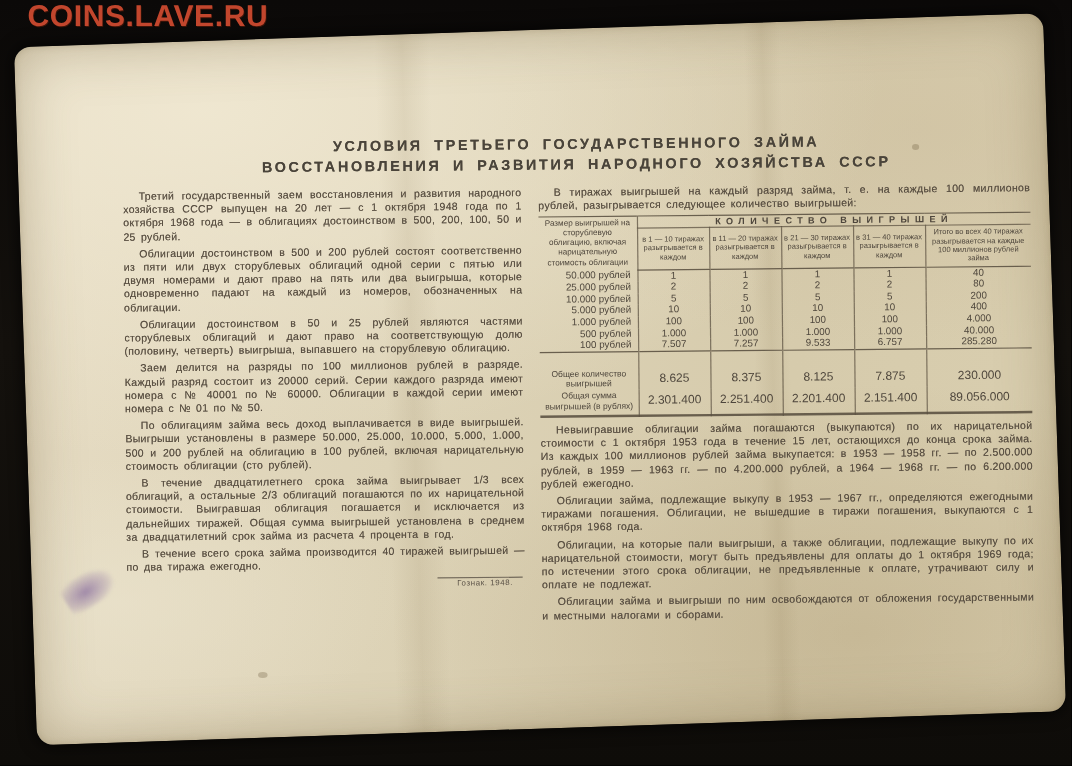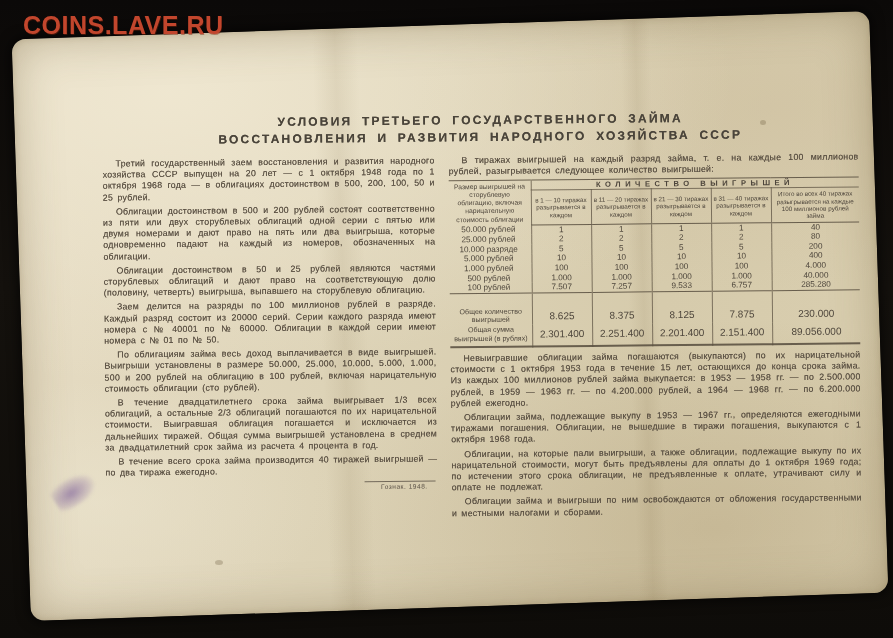--- a/index.html
+++ b/index.html
@@ -35,27 +35,27 @@
   .wtable{width:410px;border-collapse:collapse;table-layout:fixed;margin:2px 0 5px 0;
     color:#4e463c;border-top:1px solid rgba(92,82,66,0.9);border-bottom:2px solid rgba(92,82,66,0.9);}
   .wtable td{padding:0 2px;vertical-align:middle;}
   .vl{border-left:1px solid rgba(92,82,66,0.75);}
   .corner{font-size:6.8px;line-height:8.2px;text-align:center;padding:2px 3px;}
   .group{font-weight:bold;font-size:7.6px;letter-spacing:4.5px;text-align:center;
     border-bottom:1px solid rgba(92,82,66,0.75);padding:2px 0 1px 0;}
   .subhead td{font-size:6.3px;line-height:7.3px;text-align:center;padding:2px 1px;
     border-bottom:1.5px solid rgba(92,82,66,0.9);}
   .brow td{font-size:8.2px;line-height:9.6px;text-align:center;}
-  .brow .rowlabel{padding-right:5px;}
+  .brow .rowlabel{text-align:right;padding-right:5px;}
   .trow td{font-size:10px;text-align:center;}
   .trow .tlabel{font-size:7.1px;line-height:8.3px;padding:1px 2px;}
   .trow.first td{border-top:1.5px solid rgba(92,82,66,0.9);padding-top:14px;}
   .trow.last td{padding-bottom:3px;}
   
-  .watermark{position:absolute;left:23px;top:11px;font-size:25px;font-weight:bold;
+  .watermark{position:absolute;left:23px;top:0;font-size:25px;font-weight:bold;
     letter-spacing:0.5px;color:#c2462d;text-shadow:0.6px 0.6px 0 rgba(125,35,12,0.45);
     z-index:5;}
   .smudge{position:absolute;left:52px;top:477px;width:44px;height:28px;
     transform:rotate(-32deg);filter:blur(1.4px);
     background:radial-gradient(ellipse at 42% 52%, rgba(104,70,145,0.55) 0%, rgba(104,70,145,0.18) 55%, rgba(104,70,145,0) 75%);}
   .speck{position:absolute;border-radius:50%;background:rgba(98,80,50,0.28);filter:blur(0.6px);}
   .sp1{left:760px;top:120px;width:6px;height:5px;}
   .sp2{left:215px;top:560px;width:8px;height:5px;}
 </style>
 </head>
@@ -123,21 +123,21 @@
           </tr>
           <tr class="brow">
             <td class="rowlabel">25.000 рублей</td>
             <td class="vl">2</td>
             <td class="vl">2</td>
             <td class="vl">2</td>
             <td class="vl">2</td>
             <td class="vl">80</td>
           </tr>
           <tr class="brow">
-            <td class="rowlabel">10.000 разряде</td>
+            <td class="rowlabel">10.000 рублей</td>
             <td class="vl">5</td>
             <td class="vl">5</td>
             <td class="vl">5</td>
             <td class="vl">5</td>
             <td class="vl">200</td>
           </tr>
           <tr class="brow">
             <td class="rowlabel">5.000 рублей</td>
             <td class="vl">10</td>
             <td class="vl">10</td>

